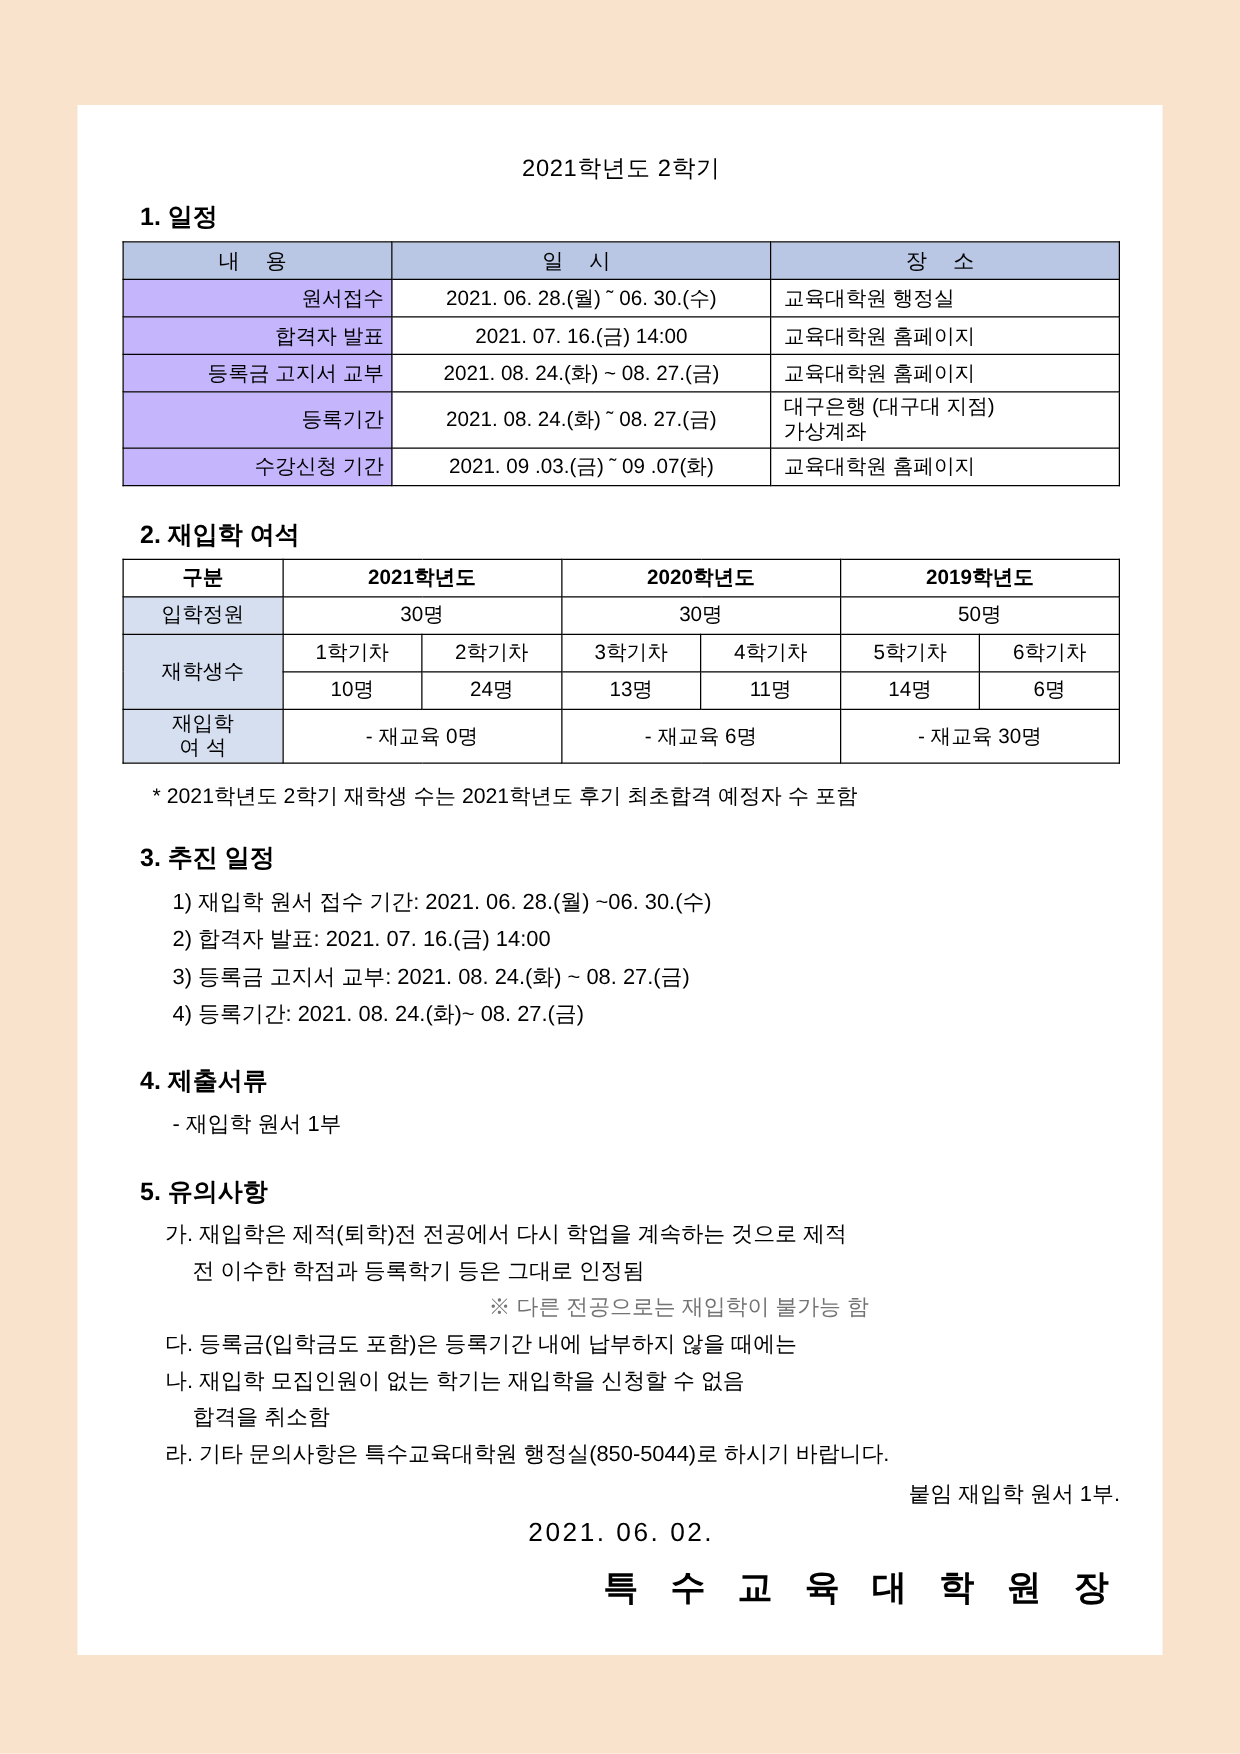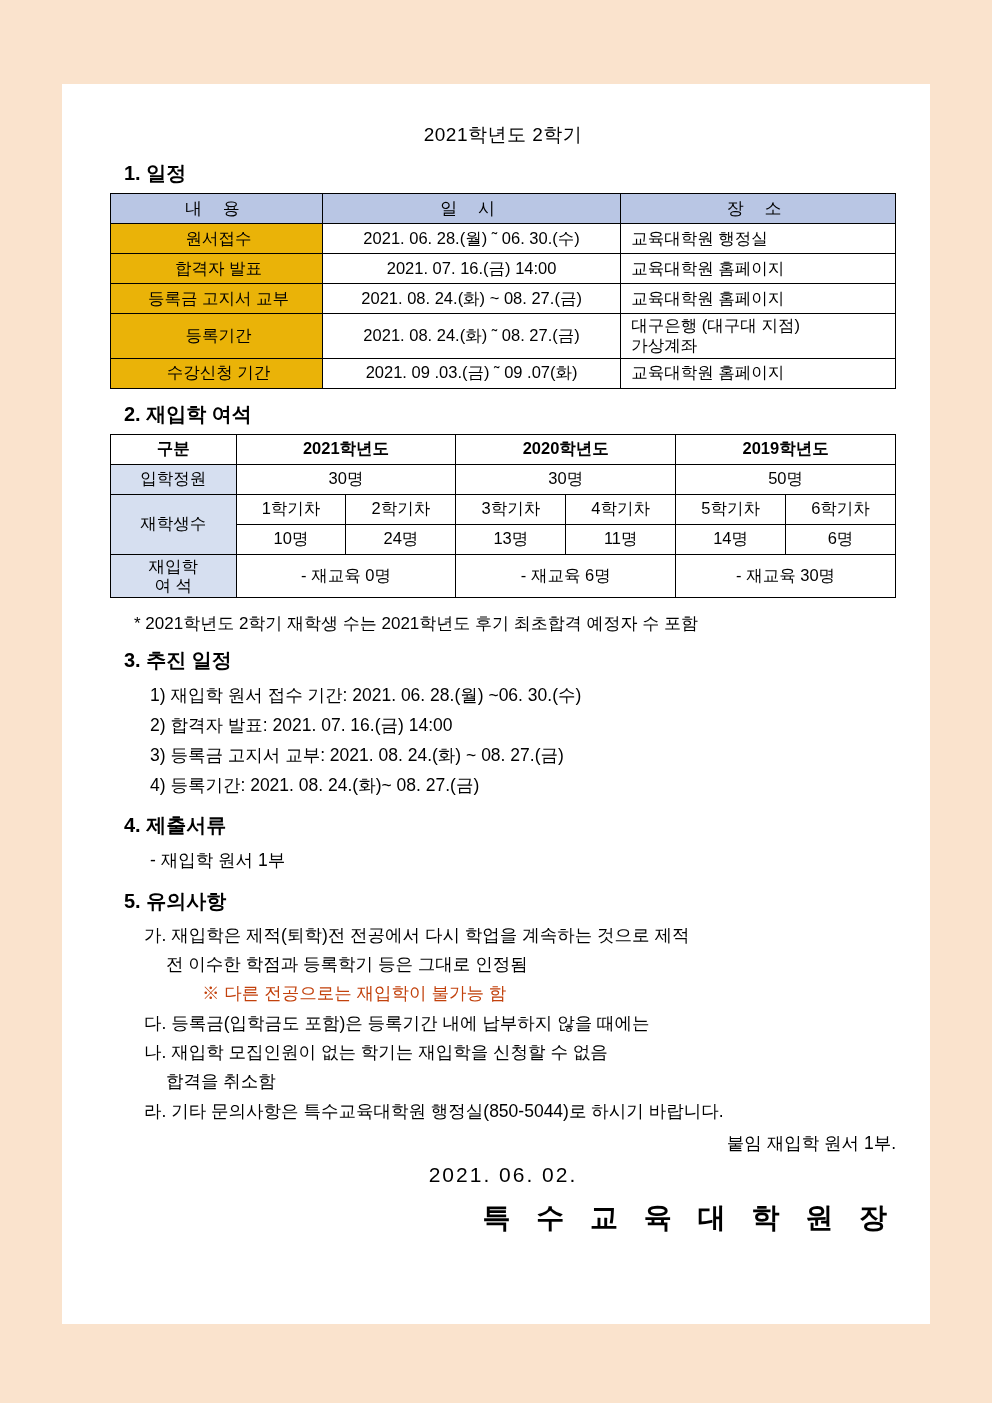--- a/index.html
+++ b/index.html
@@ -15,21 +15,21 @@
     overflow: hidden;
   }
   .page {
     position: absolute;
     left: 62px;
     top: 84px;
     width: 868px;
     height: 1240px;
     background: #ffffff;
     box-sizing: border-box;
-    padding: 28px 34px 10px 48px;
+    padding: 28px 34px 10px 36px;
   }
   .line-year {
     text-align: center;
     font-size: 19px;
     letter-spacing: 0.5px;
     margin-top: 10px;
     margin-bottom: 12px;
   }
   .doc-title {
     text-align: center;
@@ -60,37 +60,37 @@
     vertical-align: middle;
     height: 25px;
   }
   table.schedule thead th {
     background: #b9c6e4;
     font-weight: normal;
     letter-spacing: 8px;
     font-size: 17px;
   }
   table.schedule tbody td.c1 {
-    background: #eab308;
-    text-align: center;
+    background: #c4b5fd;
+    text-align: right;
     padding-left: 10px;
   }
   table.schedule tbody td.c3 {
     text-align: left;
     padding-left: 10px;
   }
   table.quota td.lbl {
     background: #d6dff0;
   }
   .note {
     font-size: 17px;
     margin: 14px 0 0 24px;
   }
   .sect-wrap {
-    margin-top: 12px;
+    margin-top: 25px;
   }
   ol.plain {
     list-style: none;
     margin: 4px 0 0 0;
     padding: 0 0 0 40px;
     font-size: 17.5px;
     line-height: 1.72;
   }
   ol.plain li {
     white-space: pre;
@@ -105,21 +105,22 @@
     margin: 4px 0 0 34px;
     line-height: 1.62;
   }
   .notice-list .item {
     margin-bottom: 1px;
   }
   .notice-list .cont {
     margin-left: 22px;
   }
   .red {
-    color: #c2410c;
+    color: #737373;
+    text-align: center;
   }
   .red-line {
     margin-left: 58px;
   }
   .attach {
     font-size: 17.5px;
     margin: 6px 0 0 4px;
     text-align: right;
   }
   .date-line {

